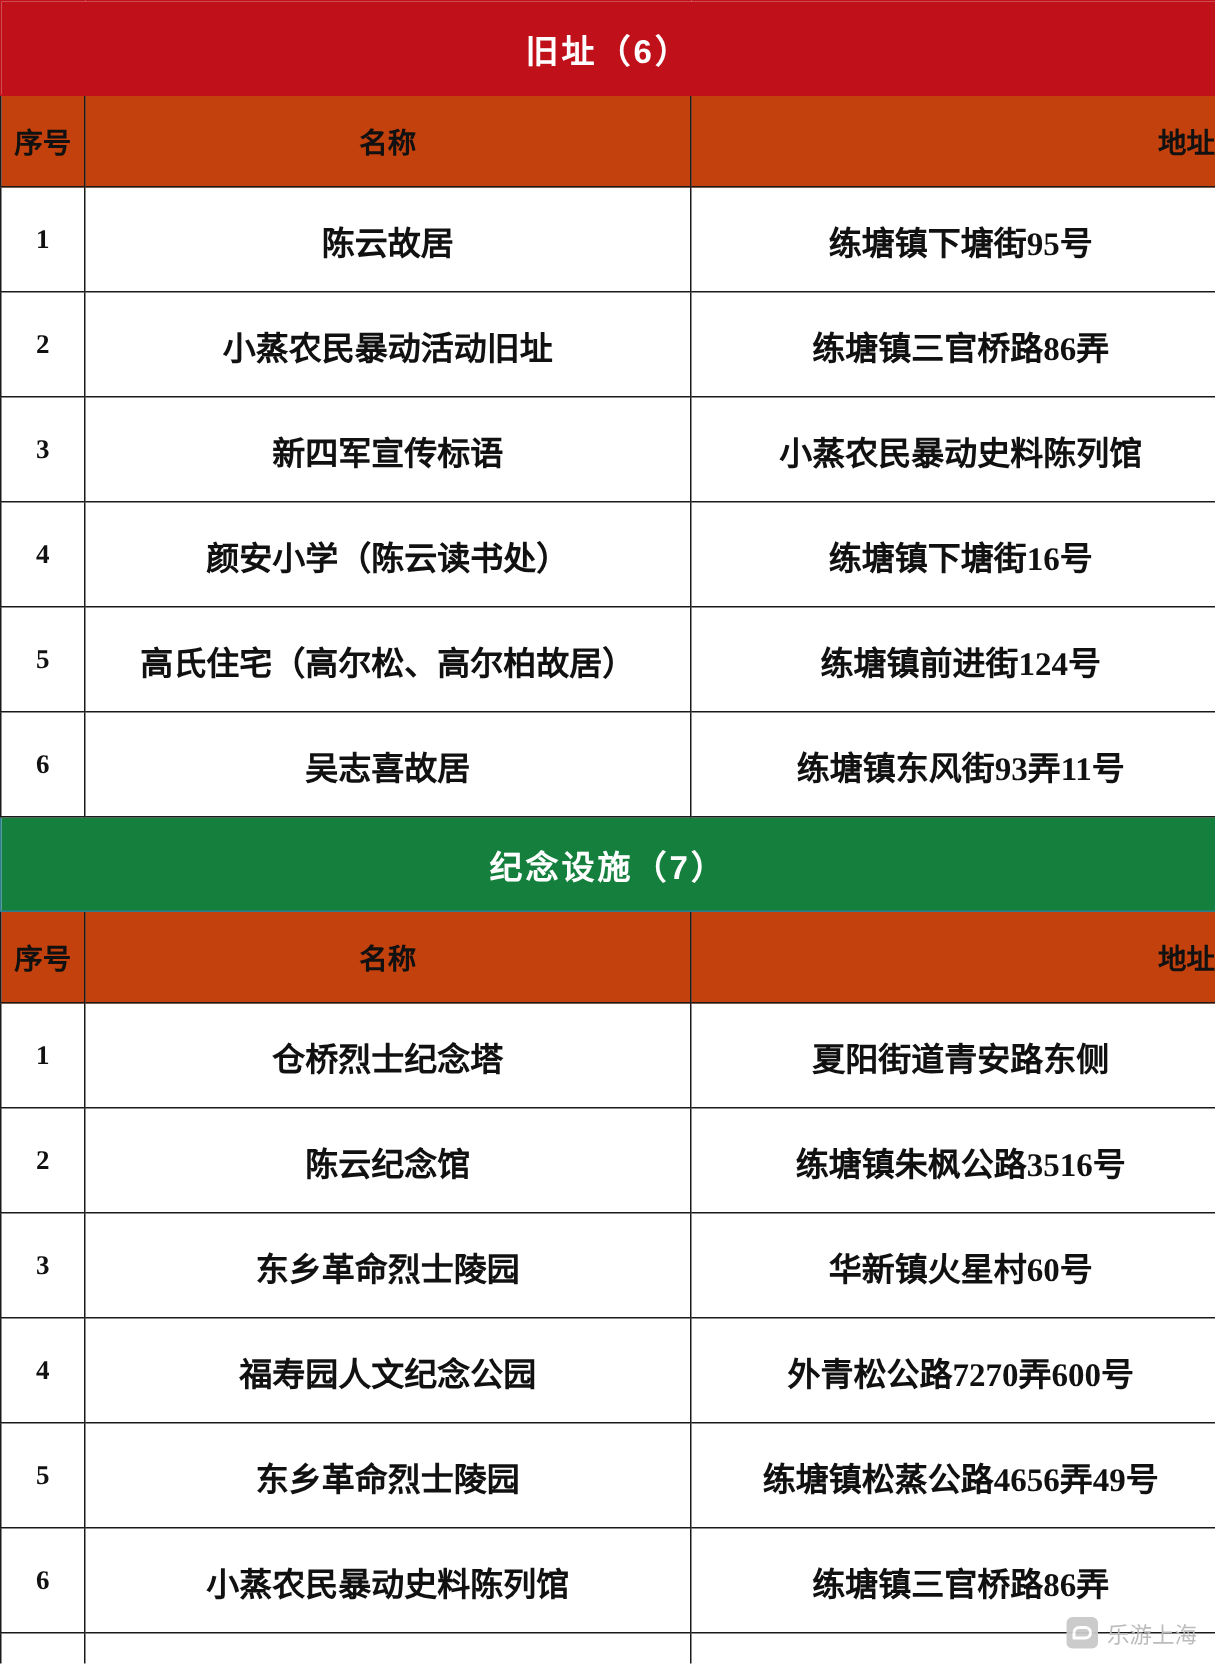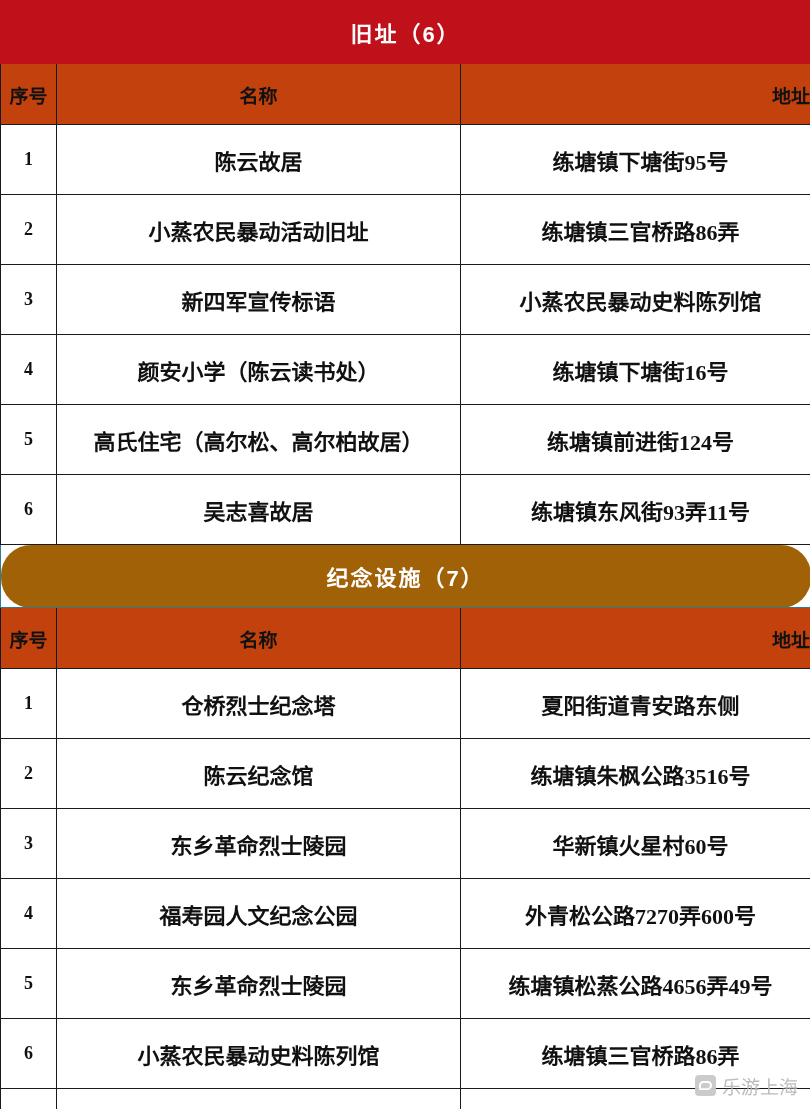--- a/index.html
+++ b/index.html
@@ -75,21 +75,21 @@
 
   
   .watermark {
     position: absolute;
     right: 12px;
     bottom: 10px;
     display: flex;
     align-items: center;
     gap: 6px;
     color: #b9b9b9;
-    font-size: 19px;
+    font-size: 15px;
     font-family: "Liberation Sans", "DejaVu Sans", sans-serif;
     opacity: 0.95;
     pointer-events: none;
   }
   .watermark .wm-badge {
     width: 21px;
     height: 21px;
     border-radius: 4px;
     background: #c9c9c9;
     display: inline-block;
@@ -152,21 +152,21 @@
         <td class="cell-name">高氏住宅（高尔松、高尔柏故居）</td>
         <td class="cell-addr">练塘镇前进街124号</td>
       </tr>
       <tr class="data-row">
         <td class="cell-no">6</td>
         <td class="cell-name">吴志喜故居</td>
         <td class="cell-addr">练塘镇东风街93弄11号</td>
       </tr>
 
       <tr class="section-title section-teal">
-        <td colspan="3" style="background: #a16207; border-color: rgb(43, 125, 143); border-radius: 30px;">纪念设施（7）</td>
+        <td colspan="3" style="background: #15803d; border-color: rgb(43, 125, 143);">纪念设施（7）</td>
       </tr>
       <tr class="head-row">
         <td class="cell-no">序号</td>
         <td class="cell-name">名称</td>
         <td class="cell-addr">地址</td>
       </tr>
 
       <tr class="data-row">
         <td class="cell-no">1</td>
         <td class="cell-name">仓桥烈士纪念塔</td>

